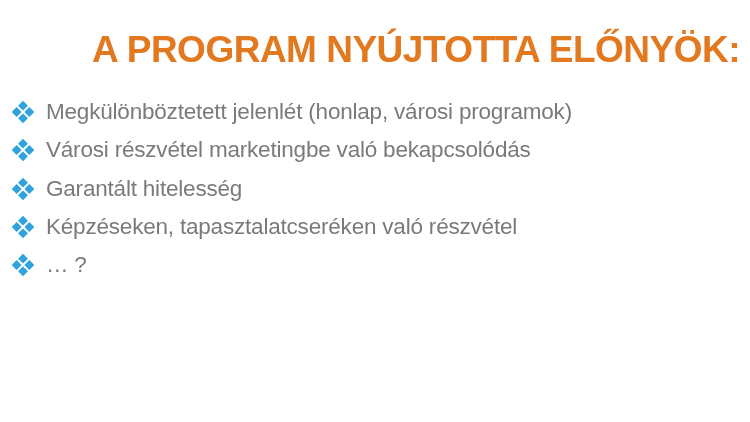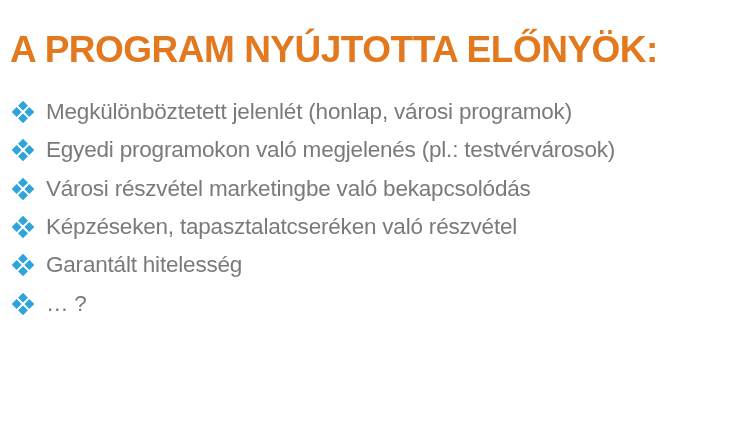--- a/index.html
+++ b/index.html
@@ -19,21 +19,21 @@
   }
   .slide {
     position: relative;
     width: 750px;
     height: 422px;
     background: var(--background);
     overflow: hidden;
   }
   .slide-title {
     margin: 26px 10px 0 10px;
-    text-align: left;
+    text-align: right;
     color: var(--title);
     font-size: 37px;
     line-height: 48px;
     font-weight: bold;
     letter-spacing: -0.5px;
     white-space: nowrap;
   }
   .benefits-list {
     list-style: none;
     margin: 19px 0 0 0;
@@ -83,53 +83,44 @@
         </span>
       <span class="benefit-text">Megkülönböztetett jelenlét (honlap, városi programok)</span>
     </li>
     <li class="benefit-item">
       <span class="diamond-bullet">
           <i></i>
           <i></i>
           <i></i>
           <i></i>
         </span>
-      <span class="benefit-text">Egyedi programokon való megjelenés (pl.: testvérvárosok)</span>
+      <span class="benefit-text">Városi részvétel marketingbe való bekapcsolódás</span>
     </li>
     <li class="benefit-item">
       <span class="diamond-bullet">
           <i></i>
           <i></i>
           <i></i>
           <i></i>
         </span>
-      <span class="benefit-text">Városi részvétel marketingbe való bekapcsolódás</span>
+      <span class="benefit-text">Garantált hitelesség</span>
     </li>
     <li class="benefit-item">
       <span class="diamond-bullet">
           <i></i>
           <i></i>
           <i></i>
           <i></i>
         </span>
       <span class="benefit-text">Képzéseken, tapasztalatcseréken való részvétel</span>
     </li>
     <li class="benefit-item">
       <span class="diamond-bullet">
           <i></i>
           <i></i>
           <i></i>
           <i></i>
         </span>
-      <span class="benefit-text">Garantált hitelesség</span>
-    </li>
-    <li class="benefit-item">
-      <span class="diamond-bullet">
-          <i></i>
-          <i></i>
-          <i></i>
-          <i></i>
-        </span>
       <span class="benefit-text">… ?</span>
     </li>
   </ul>
 
 </div>
 
 </body></html>

